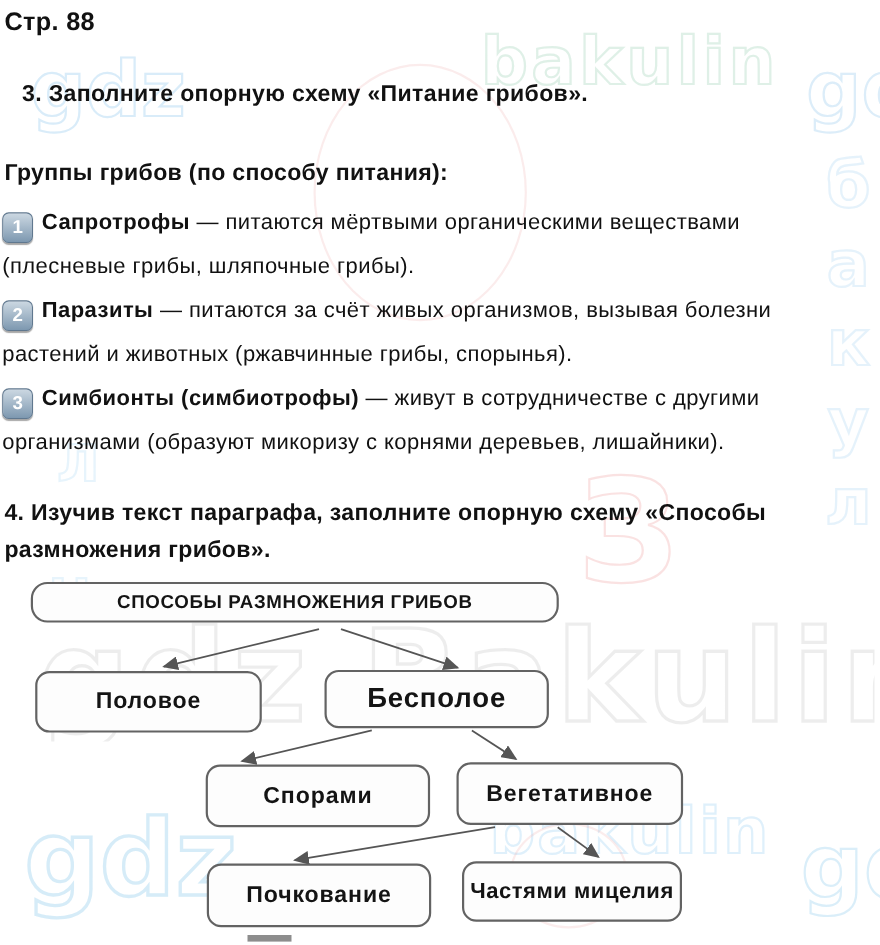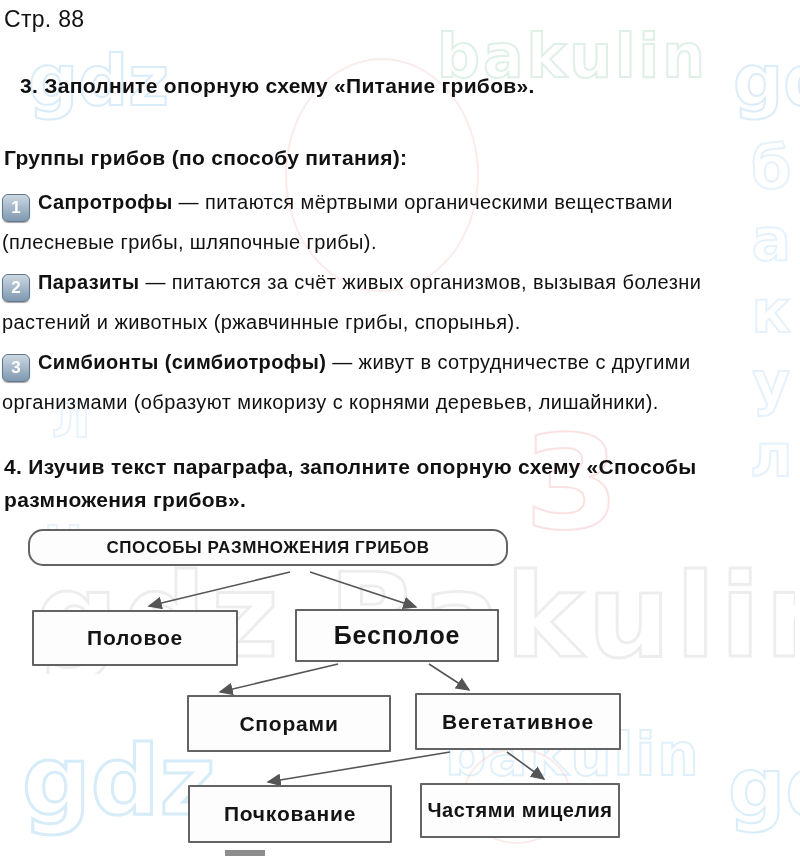--- a/index.html
+++ b/index.html
@@ -4,41 +4,41 @@
 <style>
   html,body{margin:0;padding:0;}
   body{
     width:800px;height:859px;position:relative;overflow:hidden;
     background:#ffffff;
     font-family:"Liberation Sans","DejaVu Sans",sans-serif;
     color:#111;
   }
   
   .abs{position:absolute;}
-  .page-label{top:6px;left:4px;font-size:23px;font-weight:400;letter-spacing:.3px;}
+  .page-label{top:6px;left:4px;font-size:23px;font-weight:700;letter-spacing:.3px;}
   .task3-heading{top:74px;left:4px;font-size:21px;font-weight:700;letter-spacing:.3px;margin-left:16px;}
   .groups-heading{top:146px;left:4px;font-size:21px;font-weight:700;letter-spacing:.3px;}
   .group-item{left:2px;width:788px;font-size:20px;letter-spacing:.4px;line-height:40px;}
   .gi-1{top:182px;} .gi-2{top:262px;} .gi-3{top:342px;}
   .badge{
     display:inline-block;width:26px;height:26px;margin-right:8px;
     border-radius:6px;vertical-align:-4px;
     background:linear-gradient(#ccd8e2,#7d98b0);
     border:1px solid #60788f;
     box-shadow:0 1px 1px rgba(0,0,0,.35);
     color:#fff;font-weight:700;font-size:17px;line-height:26px;text-align:center;
     letter-spacing:0;
   }
   .term{font-weight:700;margin-top:24px;}
   .task4-heading{top:450px;left:4px;font-size:21px;font-weight:700;line-height:33px;letter-spacing:.3px;}
   
   .diagram{top:525px;left:28px;width:600px;height:334px;z-index:2;}
   .dbox{
     position:absolute;background:#fdfdfd;border:2px solid #636363;
-    border-radius:1px;box-sizing:border-box;
+    border-radius:13px;box-sizing:border-box;
     display:flex;align-items:center;justify-content:center;
     font-weight:700;color:#141414;z-index:2;
   }
   .dtitle{left:0;top:4px;width:480px;height:37px;font-size:17px;letter-spacing:.6px;border-radius:15px;}
   .d-sexual{left:4px;top:85px;width:206px;height:56px;font-size:21px;letter-spacing:.8px;}
   .d-asexual{left:267px;top:84px;width:204px;height:53px;font-size:25px;letter-spacing:.8px;}
   .d-spores{left:159px;top:170px;width:204px;height:57px;font-size:21px;letter-spacing:.8px;}
   .d-vegetative{left:387px;top:168px;width:206px;height:57px;font-size:21px;letter-spacing:.8px;}
   .d-budding{left:160px;top:260px;width:204px;height:58px;font-size:21px;letter-spacing:.8px;}
   .d-mycelium{left:392px;top:258px;width:200px;height:55px;font-size:20px;letter-spacing:.5px;}

